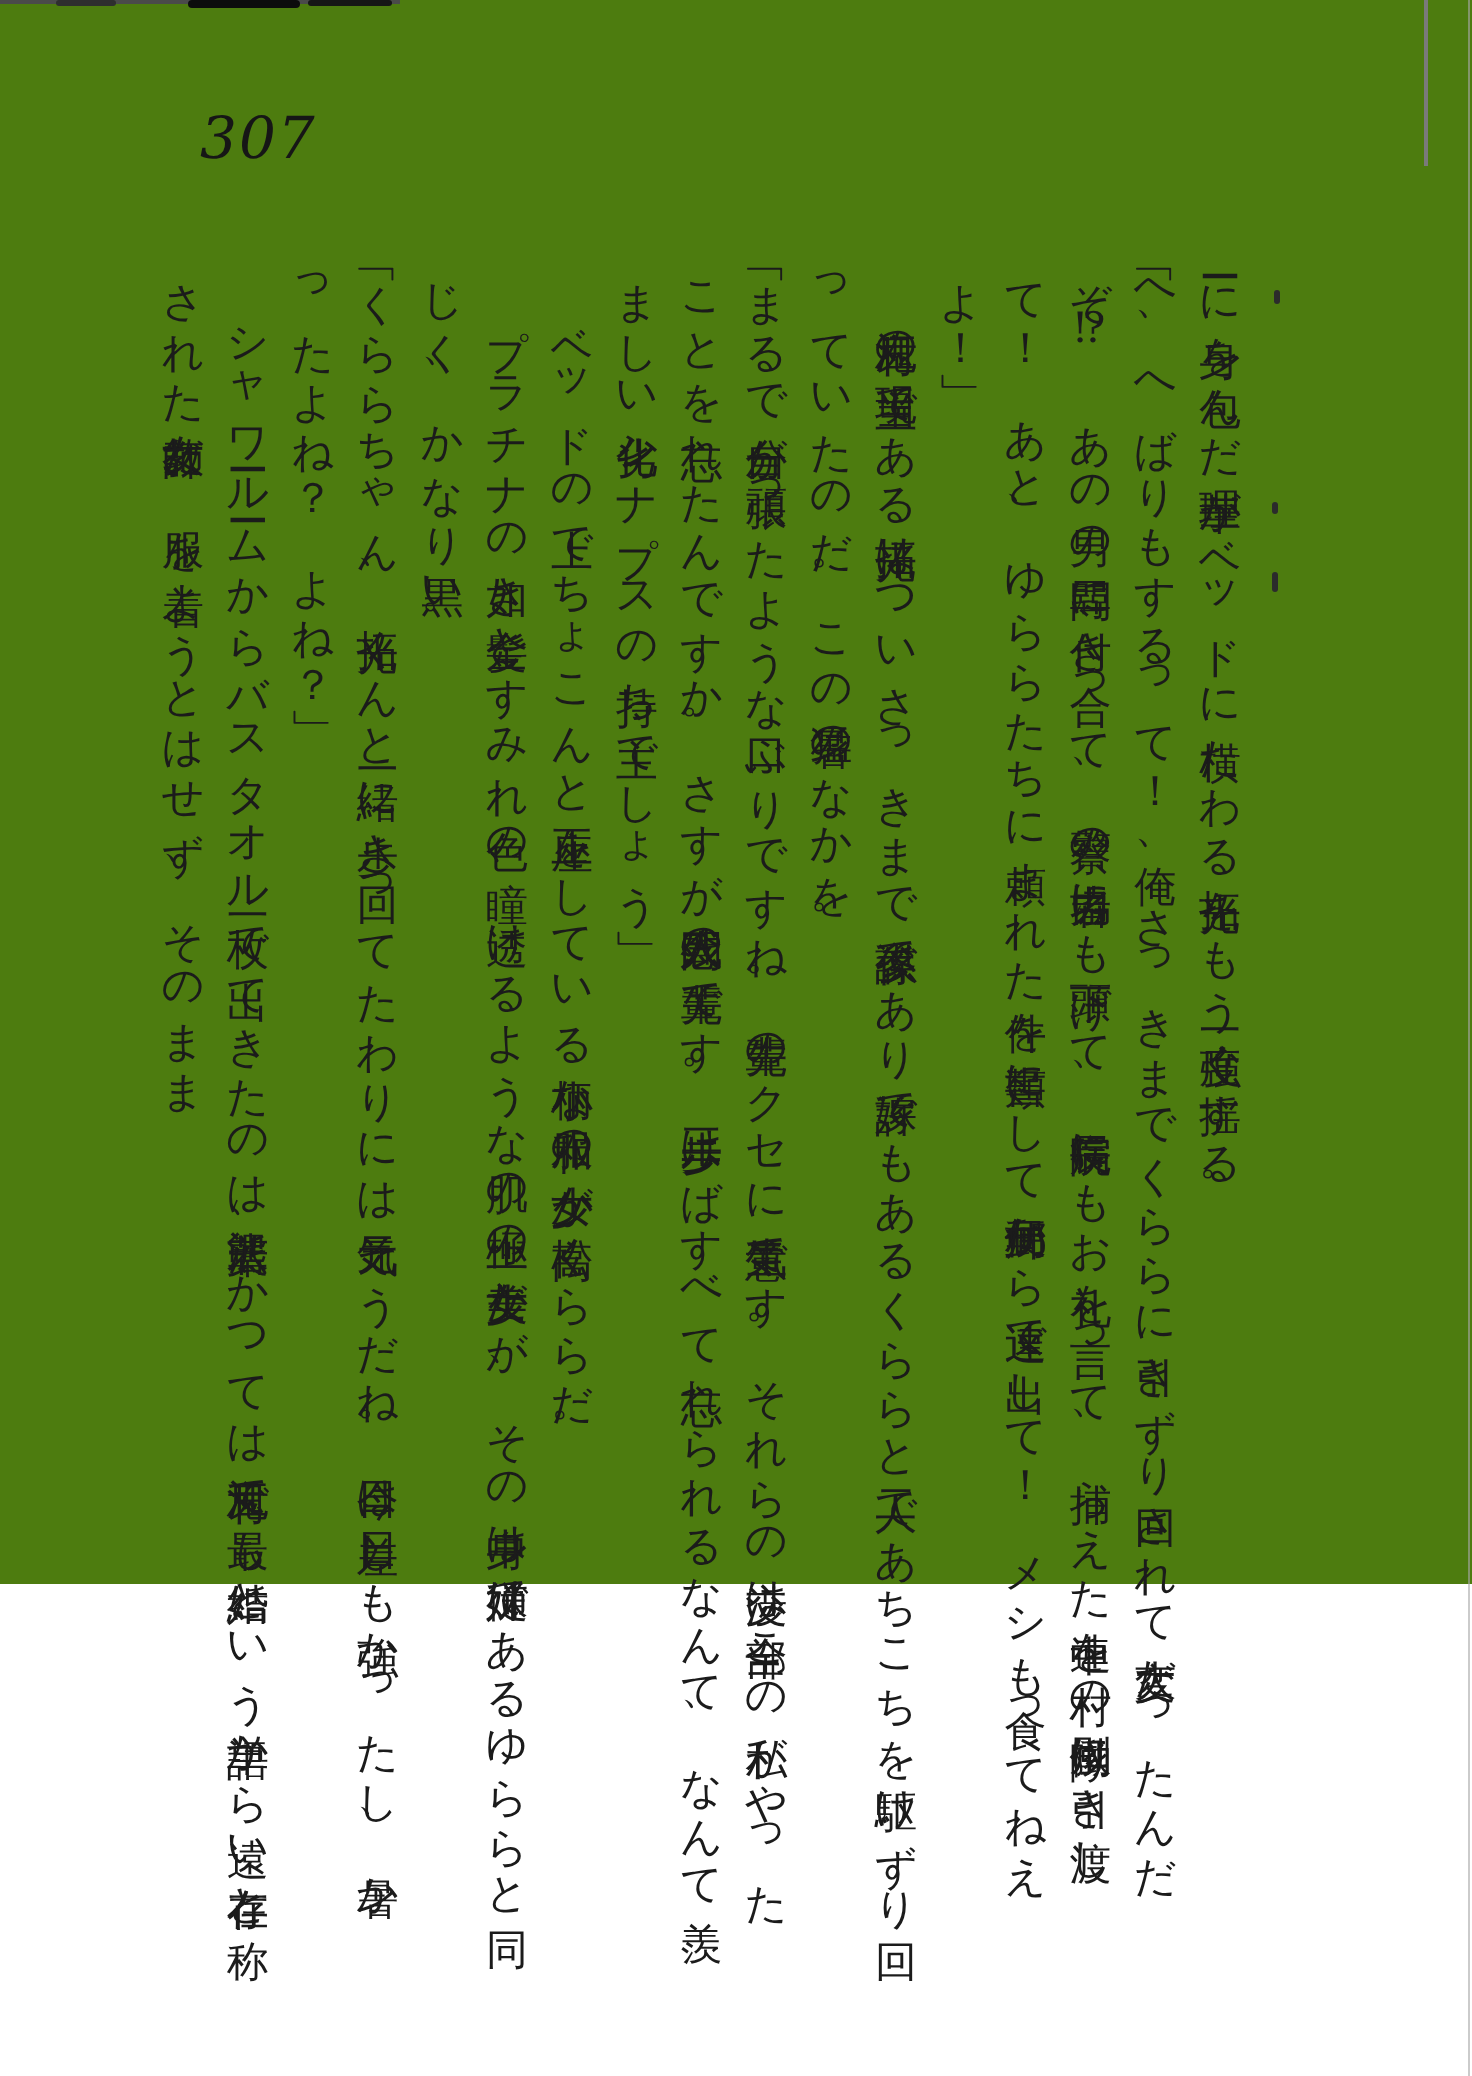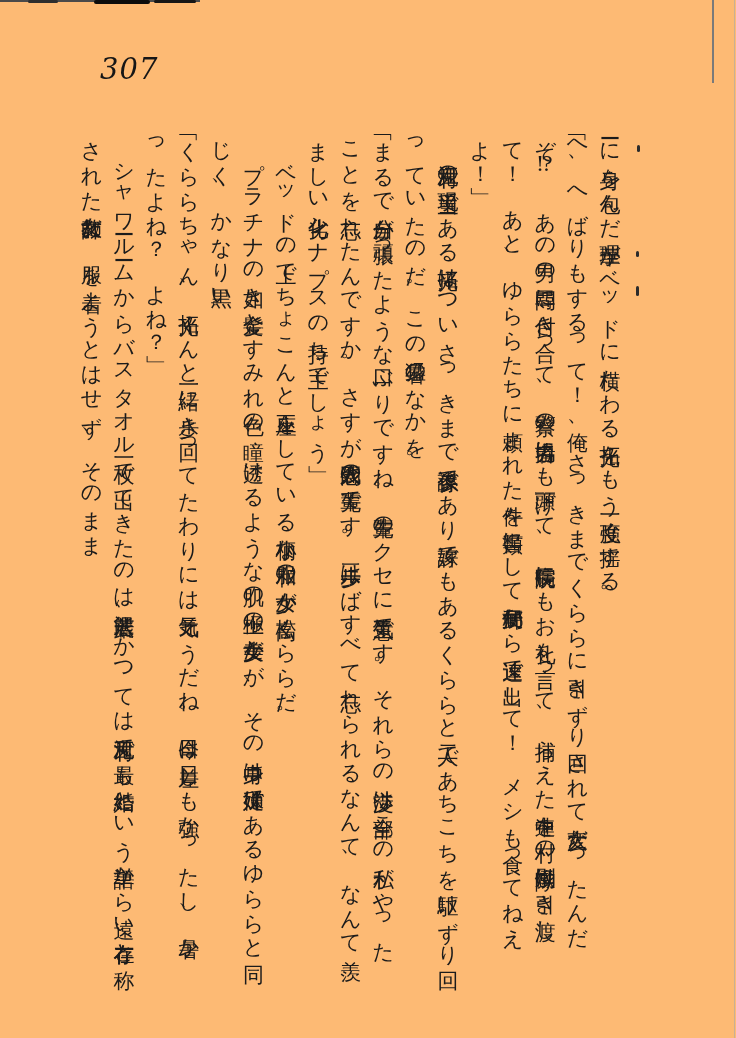--- a/index.html
+++ b/index.html
@@ -4,22 +4,22 @@
 <style>
   html, body { margin: 0; padding: 0; }
   body {
     width: 736px; height: 1038px;
     background: #ffffff;
     font-family: "DejaVu Serif", "Liberation Serif", serif;
     overflow: hidden;
   }
   .page {
     position: relative;
-    width: 736px; height: 1038px;
-    background: #fdba74;
+    width: 736px; height: 792px;
+    background: #4d7c0f;
   }
   .page-number {
     position: absolute;
     left: 100px; top: 52px;
     font-style: italic;
     font-size: 29px;
     letter-spacing: 1px;
     color: #161616;
   }
   .text-block {

